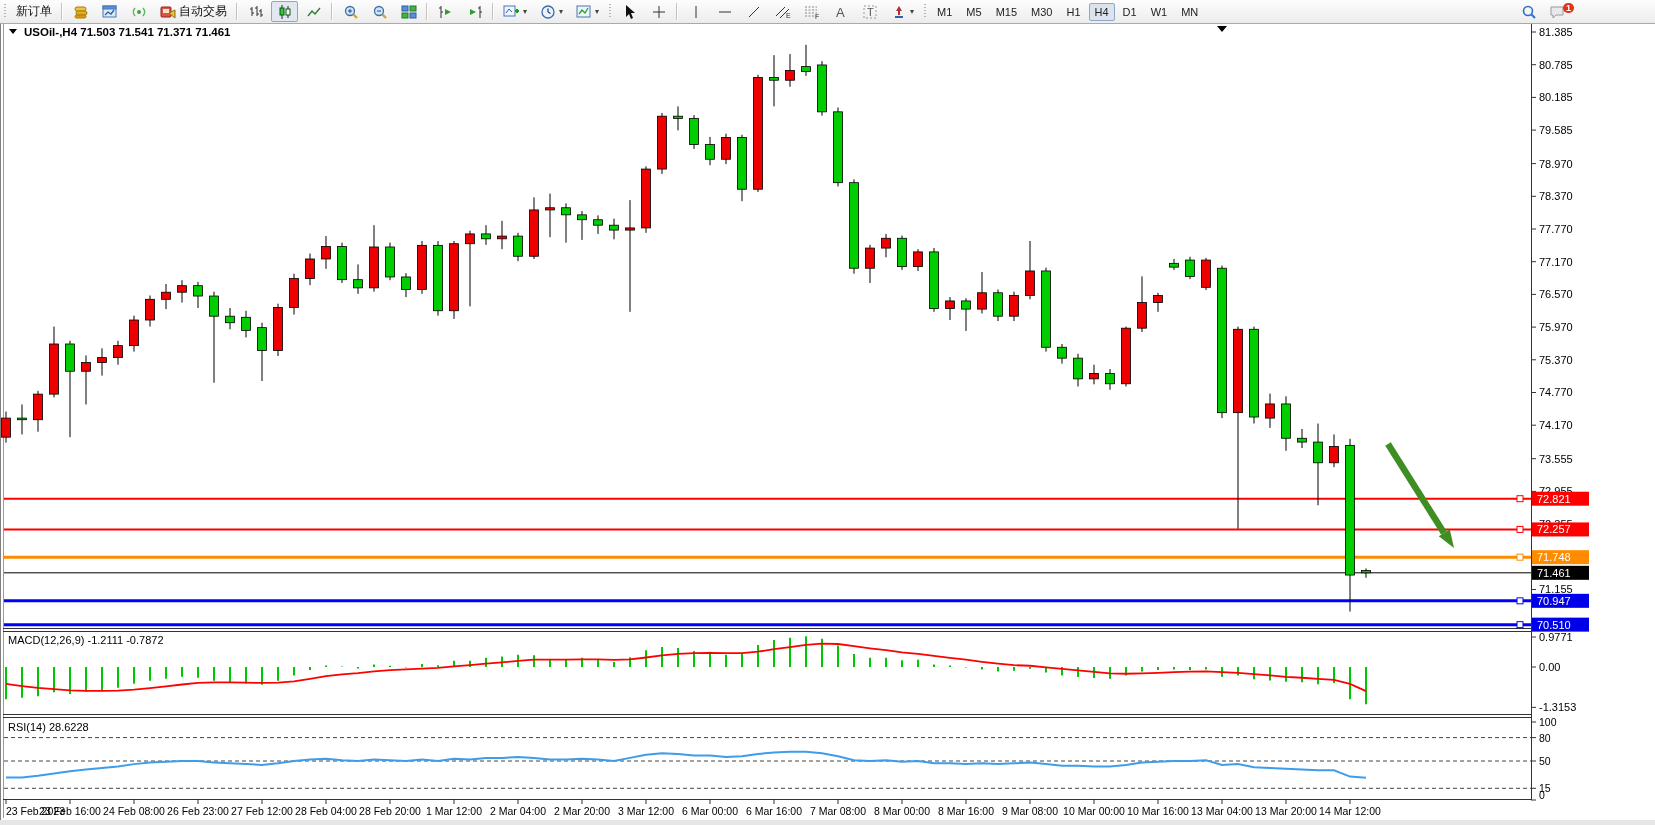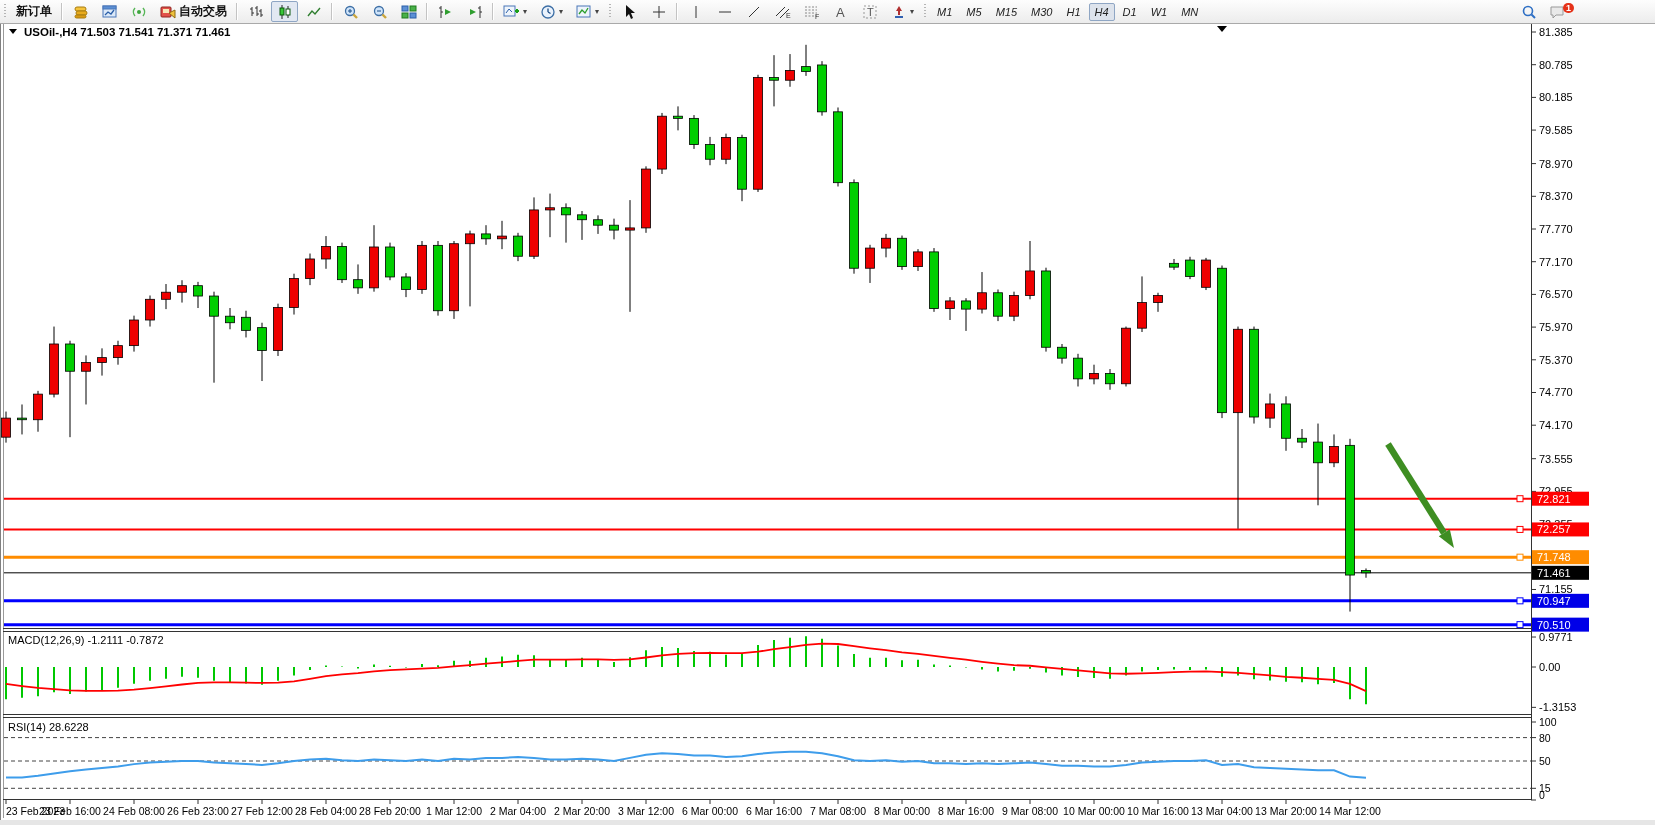--- a/index.html
+++ b/index.html
@@ -9,28 +9,28 @@
   .toolbar{position:absolute;top:0;left:0;width:1655px;height:23px;z-index:10;
     background:linear-gradient(#fdfdfd,#ececec);border-bottom:1px solid #a9a9a9;
     display:flex;align-items:center;font-size:12px;color:#111;}
   .tbtn{height:19px;display:flex;align-items:center;gap:3px;padding:0 4px;margin:0 1px;
     border:1px solid transparent;border-radius:2px;}
   .tbtn.active{background:#e2e8f2;border:1px solid #8fa6c4;}
   .sep{width:1px;height:17px;background:#c3c3c3;border-right:1px solid #ffffff;margin:0 3px;}
   .grip{width:4px;height:15px;margin:0 3px;
     background-image:repeating-linear-gradient(#b5b5b5 0 1px,rgba(0,0,0,0) 1px 3px);
     background-size:2px 100%;background-repeat:no-repeat;background-position:1px 0;}
-  .tf{font-size:11px;padding:2px 5px;margin:0 1px;color:#222;border:1px solid transparent;border-radius:2px;font-style:italic;}
+  .tf{font-size:11px;padding:2px 5px;margin:0 1px;color:#222;border:1px solid transparent;border-radius:2px;}
   .tf.active{background:#dde3ec;border:1px solid #8fa6c4;}
   .spacer{flex:1;}
   .ticon{width:17px;height:17px;display:flex;align-items:center;justify-content:center;}
   .badge{position:absolute;top:1px;right:-4px;background:#e53219;color:#fff;border-radius:8px;
     font-size:9px;line-height:10px;padding:0 3px;font-weight:bold;}
   .chatwrap{position:relative;margin-right:84px;}
-  .cnlabel{font-size:12px;font-weight:bold;}
+  .cnlabel{font-size:12px;}
   
   #chartsvg{position:absolute;top:0;left:0;z-index:1;}
   text{font-family:"Liberation Sans",sans-serif;}
 </style>
 </head>
 <body>
 
 <div class="toolbar">
   <div class="grip"></div>
   <div class="tbtn">

